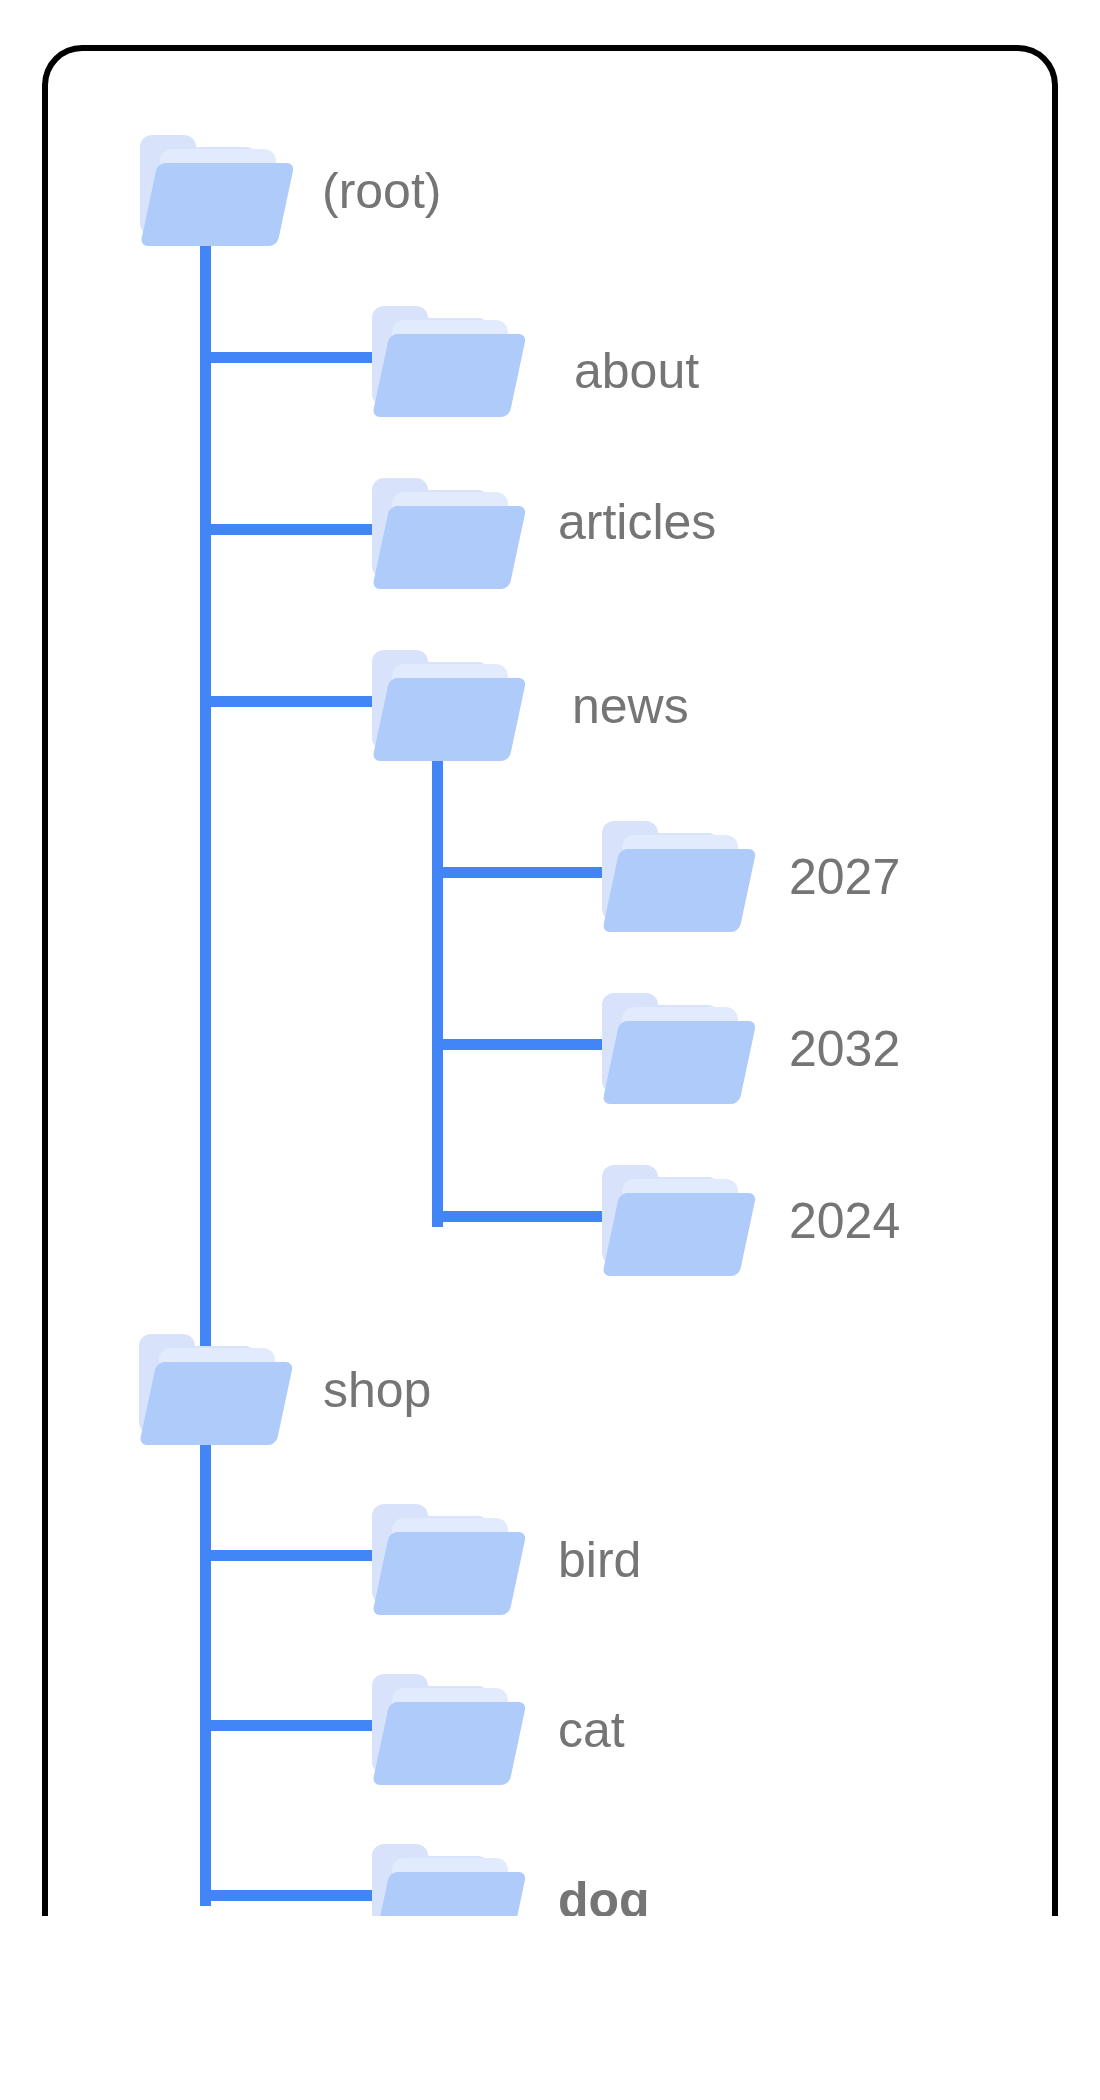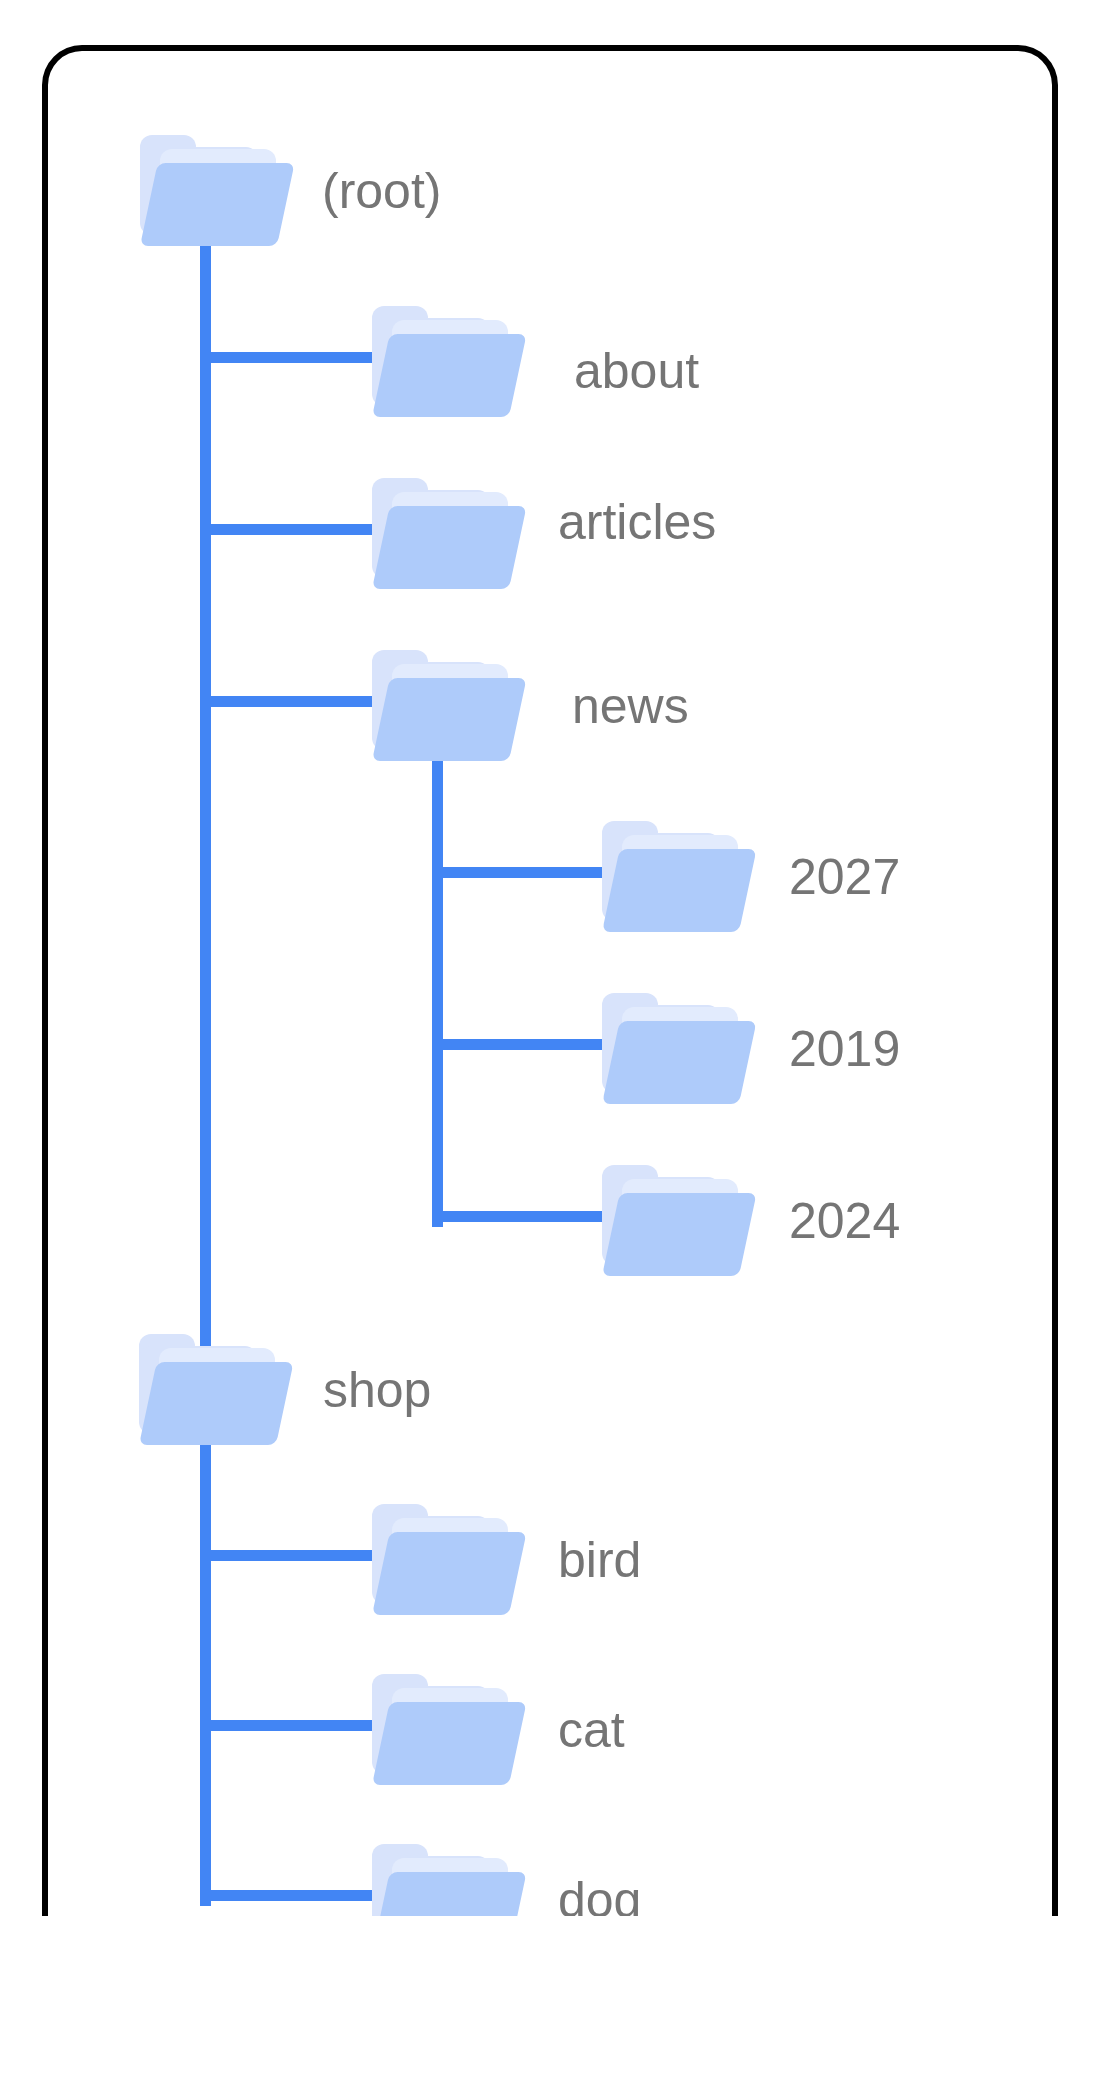--- a/index.html
+++ b/index.html
@@ -125,21 +125,21 @@
         <div class="sheet"></div>
         <div class="front"></div>
       </div>
       <div class="node-label" style="left: 789px; top: 877px;">2027</div>
       <div class="folder" style="left: 602px; top: 993px;">
         <div class="tab"></div>
         <div class="back-body"></div>
         <div class="sheet"></div>
         <div class="front"></div>
       </div>
-      <div class="node-label" style="left: 789px; top: 1049px;">2019</div>
+      <div class="node-label" style="left: 789px; top: 1049px;">2032</div>
       <div class="folder" style="left: 602px; top: 1165px;">
         <div class="tab"></div>
         <div class="back-body"></div>
         <div class="sheet"></div>
         <div class="front"></div>
       </div>
       <div class="node-label" style="left: 789px; top: 1221px;">2024</div>
       <div class="folder" style="left: 139px; top: 1334px;">
         <div class="tab"></div>
         <div class="back-body"></div>
@@ -160,15 +160,15 @@
         <div class="sheet"></div>
         <div class="front"></div>
       </div>
       <div class="node-label" style="left: 558px; top: 1730px; text-align: center;">cat</div>
       <div class="folder" style="left: 372px; top: 1844px;">
         <div class="tab"></div>
         <div class="back-body"></div>
         <div class="sheet"></div>
         <div class="front"></div>
       </div>
-      <div class="node-label" style="left: 558px; top: 1900px;">dog</div>
+      <div class="node-label" style="left: 558px; top: 1900px; font-weight: bold;">dog</div>
     </div>
 </div>
 
 </body></html>

